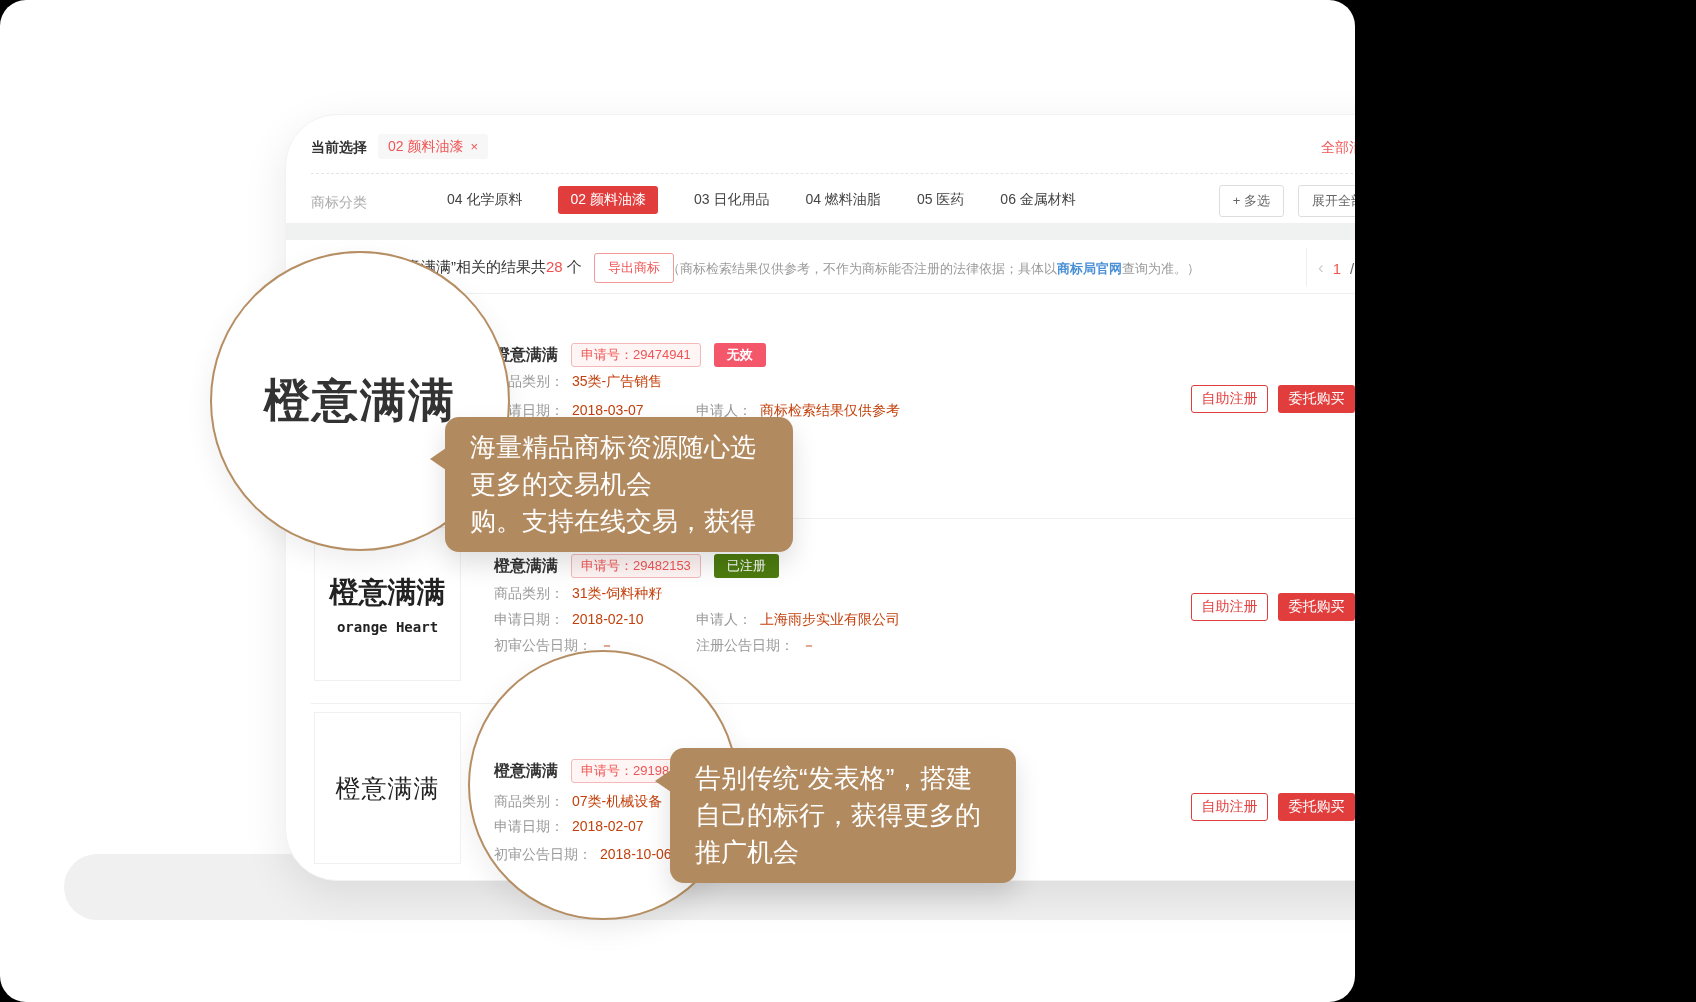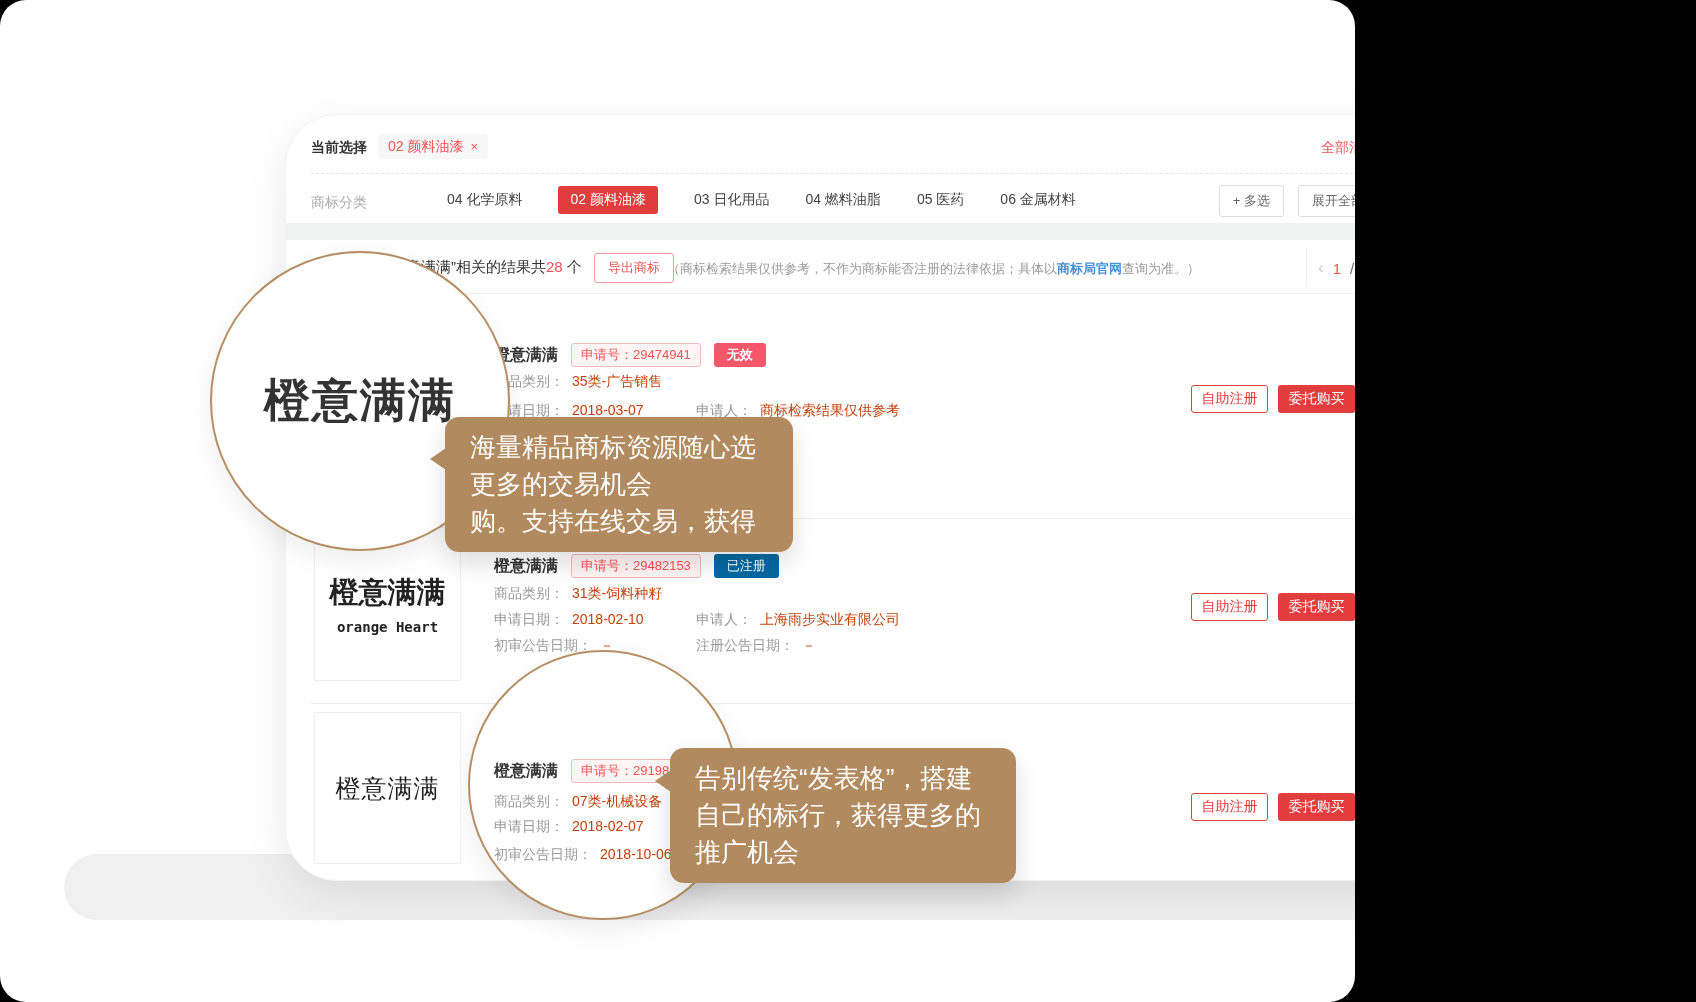--- a/index.html
+++ b/index.html
@@ -45,21 +45,21 @@
     display:flex;flex-direction:column;align-items:center;justify-content:center;gap:6px;}
   .tm-main2{font-family:"DejaVu Serif","Liberation Serif",serif;font-weight:600;font-size:29px;color:#222;}
   .tm-sub2{font-family:"DejaVu Sans Mono","Liberation Mono",monospace;font-weight:bold;font-size:14px;color:#222;}
   .tm-main3{font-size:25px;color:#222;letter-spacing:1px;}
   .t-line{position:absolute;left:208px;display:flex;align-items:center;gap:13px;height:24px;}
   .t-name{font-size:16px;font-weight:bold;color:#333;}
   .appno{border:1px solid #f5b8b8;background:#fff5f5;color:#f25555;font-size:13px;
     padding:2px 9px;border-radius:3px;white-space:nowrap;}
   .status{font-size:13px;color:#fff;padding:3px 13px;border-radius:3px;white-space:nowrap;}
   .st-invalid{background:#f4566a;font-weight:bold;}
-  .st-registered{background:#0369a1;color:#fdfdfd;}
+  .st-registered{background:#4d7c0f;color:#fdfdfd;}
   .f-line{position:absolute;left:208px;height:18px;font-size:14px;white-space:nowrap;}
   .f-lbl{color:#999;}
   .f-val{color:#c2410c;margin-left:8px;}
   .col2{position:absolute;left:202px;top:0;}
   .btn{position:absolute;width:77px;height:28px;border-radius:3px;font-size:14px;
     display:flex;align-items:center;justify-content:center;box-sizing:border-box;}
   .btn-self{left:905px;border:1px solid #e23d3d;color:#e23d3d;background:#fff;}
   .btn-buy{left:992px;background:#e23d3d;color:#fff;}
   
   .circle{position:absolute;border-radius:50%;background:#fff;border:2px solid #b68e63;

